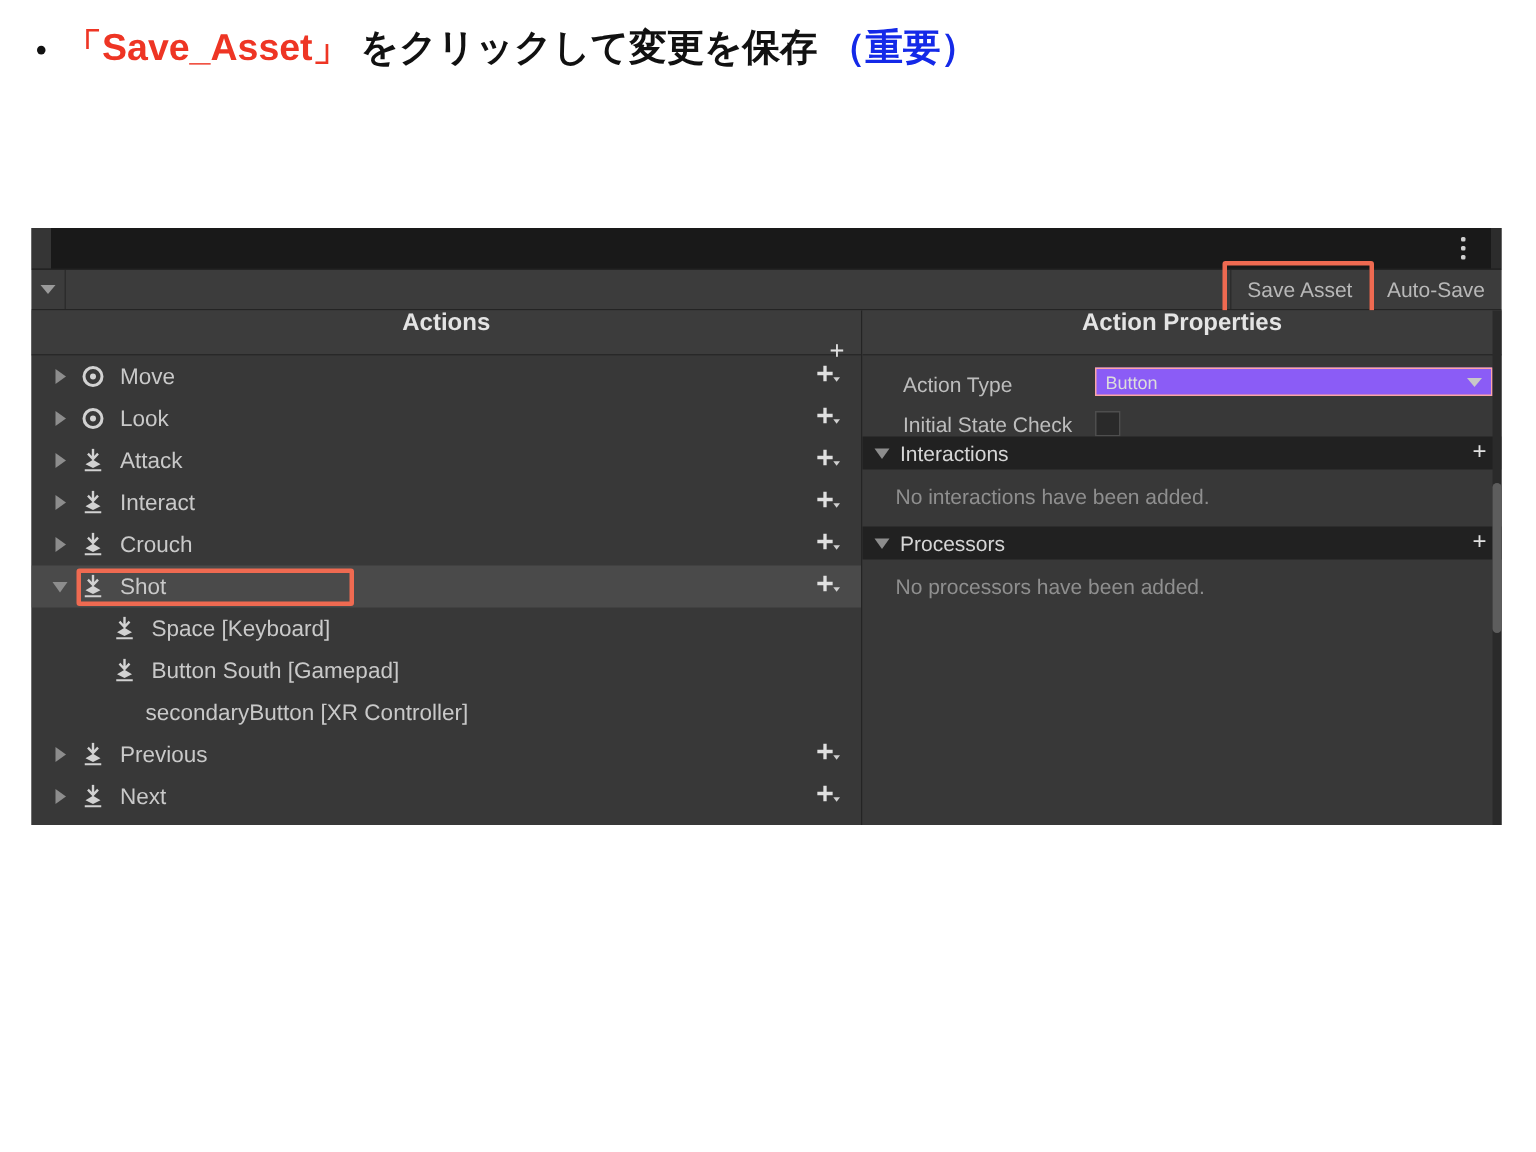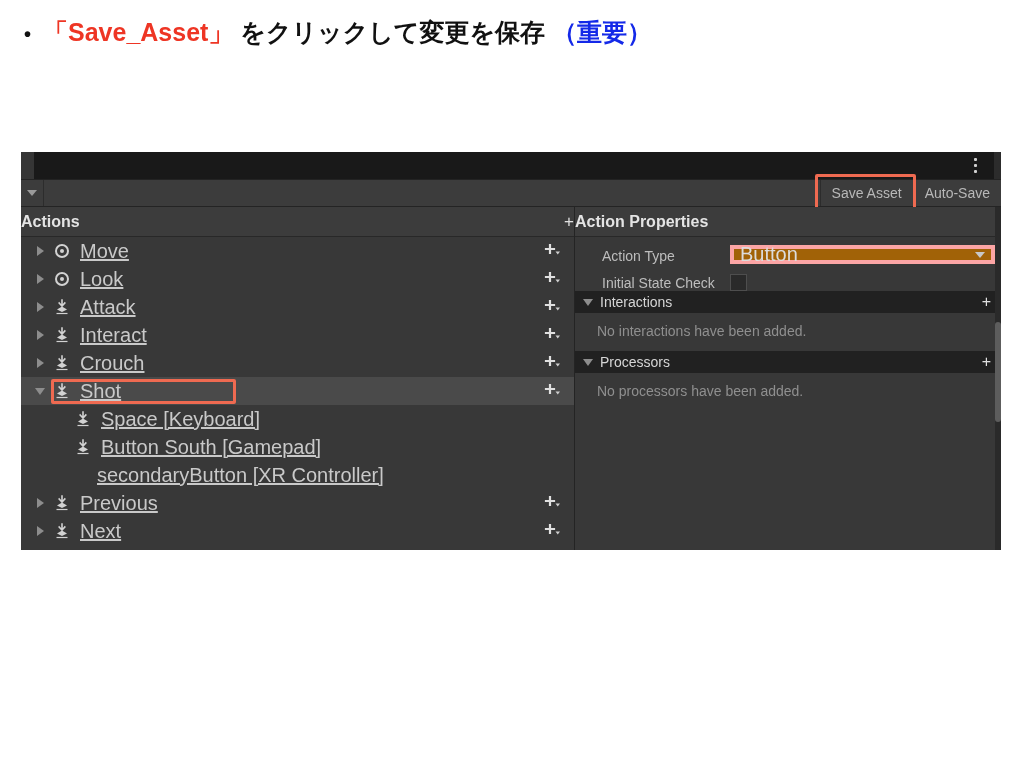--- a/index.html
+++ b/index.html
@@ -162,22 +162,23 @@
     position: relative;
   }
 
   .pane-header {
     position: relative;
     height: 30px;
     background: #3c3c3c;
     border-bottom: 1px solid #282828;
     display: flex;
     align-items: center;
-    padding: 0 0;
-    box-sizing: border-box;
+    padding: 0 11px;
+    box-sizing: border-box;
+    flex-direction: column;
   }
   .pane-header .title {
     font-size: 16px;
     font-weight: bold;
     color: #e4e4e4;
   }
   .plus-btn {
     margin-left: auto;
     color: #e0e0e0;
     font-size: 17px;
@@ -221,23 +222,22 @@
     width: 20px;
     flex: 0 0 auto;
     display: flex;
     align-items: center;
     justify-content: center;
     margin-left: 4px;
   }
   .row .lbl {
     margin-left: 8px;
     color: #c9c9c9;
-    font-size: 20px;
+    font-size: 15px;
     white-space: nowrap;
-    text-decoration: underline;
   }
   .row .row-plus {
     margin-left: auto;
     margin-right: 12px;
     flex: 0 0 auto;
   }
   .row.child { padding-left: 48px; }
   .row.child .lbl { margin-left: 8px; }
   .row.child.noicon .lbl { margin-left: 28px; }
 
@@ -292,28 +292,28 @@
   .prop-label {
     width: 128px;
     color: #bdbdbd;
     font-size: 14px;
     flex: 0 0 auto;
   }
   .dropdown-field {
     flex: 1 1 auto;
     margin-right: 6px;
     height: 19px;
-    background: #a16207;
-    border: 4px solid #fca5a5;
+    background: #8b5cf6;
+    border: 1px solid #fca5a5;
     box-sizing: border-box;
     display: flex;
     align-items: center;
     padding: 0 6px;
     color: #dcdcdc;
-    font-size: 20px;
+    font-size: 12px;
     cursor: pointer;
   }
   .dropdown-field .dd-caret {
     margin-left: auto;
     width: 0; height: 0;
     border-left: 5px solid transparent;
     border-right: 5px solid transparent;
     border-top: 6px solid #c8c8c8;
   }
   .checkbox-field {

